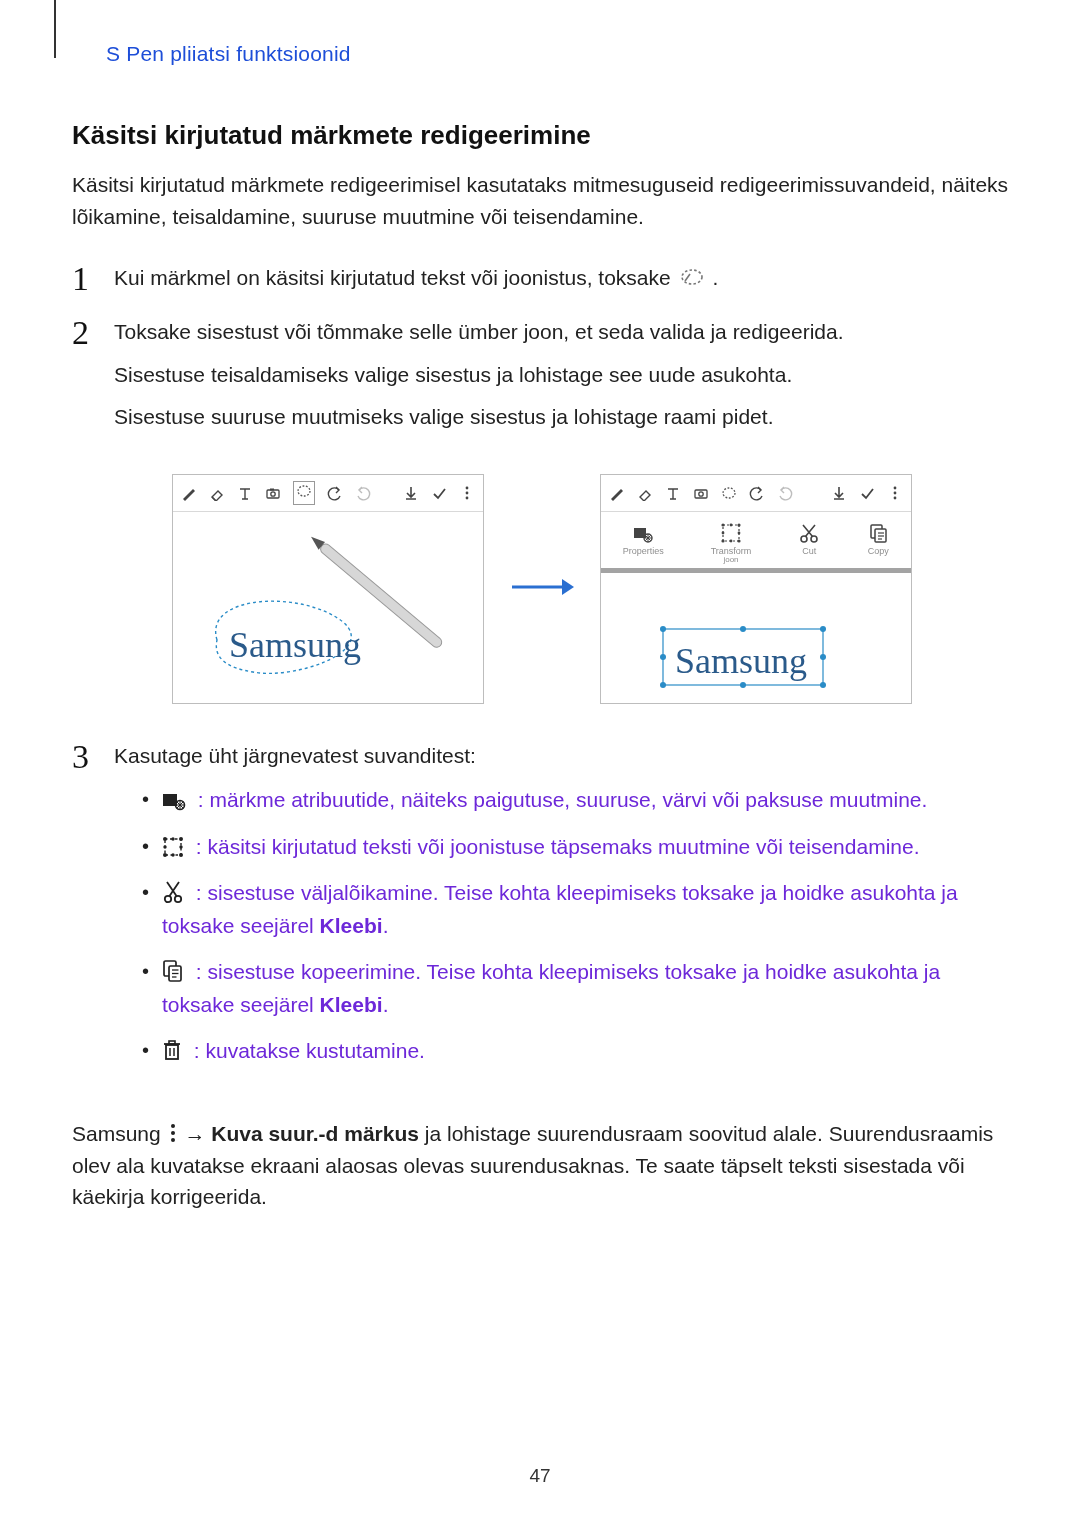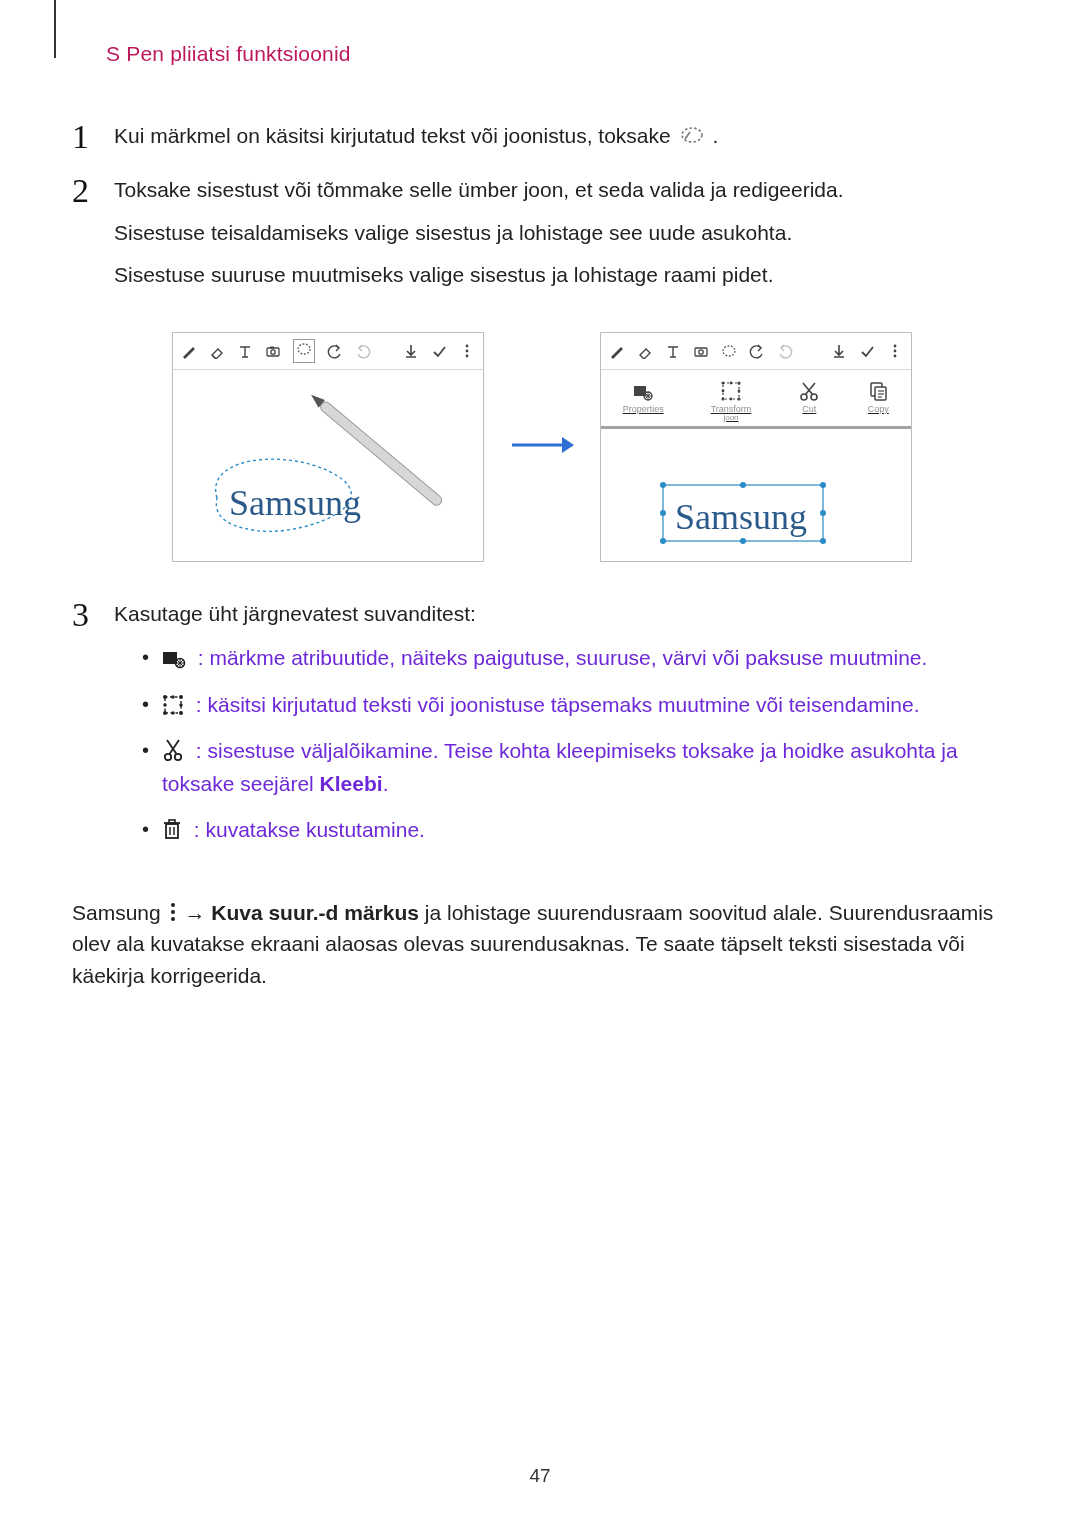--- a/index.html
+++ b/index.html
@@ -20,21 +20,21 @@
   .left-rule {
     position: absolute;
     top: 0;
     left: 54px;
     width: 0;
     height: 58px;
     border-left: 2px solid #333;
   }
   .header {
     font-size: 21px;
-    color: #be185d;
+    color: #1d4ed8;
     margin-left: 34px;
     margin-bottom: 54px;
     letter-spacing: 0.2px;
   }
   h2 {
     font-size: 26px;
     font-weight: bold;
     margin: 0 0 18px 0;
     color: #111;
   }
@@ -116,22 +116,21 @@
     margin: 0 26px;
     color: #2a6fd1;
   }
 
   
   .opt-row {
     display: flex;
     justify-content: center;
     gap: 47px;
     padding: 10px 0 4px 0;
-    border-bottom: 3px solid #a3a3a3;
-    text-decoration: underline;
+    border-bottom: 5px solid #a3a3a3;
   }
   .opt {
     display: flex;
     flex-direction: column;
     align-items: center;
     font-size: 9px;
     color: #8f8f8f;
     line-height: 1.0;
   }
   .opt-ic { width: 22px; height: 22px; margin-bottom: 3px; display:block; }
@@ -178,20 +177,22 @@
     color: #333;
   }
 </style>
 </head>
 <body>
 
 <div class="page">
   <div class="left-rule"></div>
   <div class="header">S Pen pliiatsi funktsioonid</div>
 
+  <h2>Käsitsi kirjutatud märkmete redigeerimine</h2>
+  <p class="lead">Käsitsi kirjutatud märkmete redigeerimisel kasutataks mitmesuguseid redigeerimissuvandeid, näiteks lõikamine, teisaldamine, suuruse muutmine või teisendamine.</p>
 
   <div class="step">
     <div class="step-num">1</div>
     <div class="step-body">
       <span>Kui märkmel on käsitsi kirjutatud tekst või joonistus, toksake </span>
       <span class="inline-icon">
         <svg width="26" height="22" viewBox="0 0 26 22">
           <ellipse cx="13" cy="11" rx="10" ry="7" fill="none" stroke="#777" stroke-width="1.6" stroke-dasharray="2.5 2.2"></ellipse>
           <path d="M6 15 L11 8" stroke="#777" stroke-width="1.6" fill="none"></path>
         </svg>
@@ -415,20 +416,30 @@
         </li>
         <li>
           <span class="li-icon"><svg width="22" height="24">
                 <circle cx="6" cy="19" r="3.2" fill="none" stroke="#222" stroke-width="1.8"></circle>
                 <circle cx="16" cy="19" r="3.2" fill="none" stroke="#222" stroke-width="1.8"></circle>
                 <path d="M7.5 16 L17 2 M14.5 16 L5 2" stroke="#222" stroke-width="1.8"></path>
               </svg></span>
           <span>: sisestuse väljalõikamine. Teise kohta kleepimiseks toksake ja hoidke asukohta ja toksake seejärel </span><span class="bold">Kleebi</span><span>.</span>
         </li>
         <li>
+          <span class="li-icon"><svg width="22" height="24">
+                <rect x="2" y="2" width="12" height="15" rx="1.5" fill="none" stroke="#222" stroke-width="1.7"></rect>
+                <rect x="7" y="7" width="12" height="15" rx="1.5" fill="#fff" stroke="#222" stroke-width="1.7"></rect>
+                <line x1="10" y1="11" x2="16.5" y2="11" stroke="#222" stroke-width="1.3"></line>
+                <line x1="10" y1="14.5" x2="16.5" y2="14.5" stroke="#222" stroke-width="1.3"></line>
+                <line x1="10" y1="18" x2="14.5" y2="18" stroke="#222" stroke-width="1.3"></line>
+              </svg></span>
+          <span>: sisestuse kopeerimine. Teise kohta kleepimiseks toksake ja hoidke asukohta ja toksake seejärel </span><span class="bold">Kleebi</span><span>.</span>
+        </li>
+        <li>
           <span class="li-icon"><svg width="20" height="24">
                 <rect x="4" y="7" width="12" height="14" fill="none" stroke="#222" stroke-width="1.8"></rect>
                 <line x1="2" y1="6" x2="18" y2="6" stroke="#222" stroke-width="1.8"></line>
                 <rect x="7" y="3" width="6" height="3" fill="none" stroke="#222" stroke-width="1.6"></rect>
                 <line x1="8" y1="10" x2="8" y2="18" stroke="#222" stroke-width="1.5"></line>
                 <line x1="12" y1="10" x2="12" y2="18" stroke="#222" stroke-width="1.5"></line>
               </svg></span>
           <span>: kuvatakse kustutamine.</span>
         </li>
       </ul>

